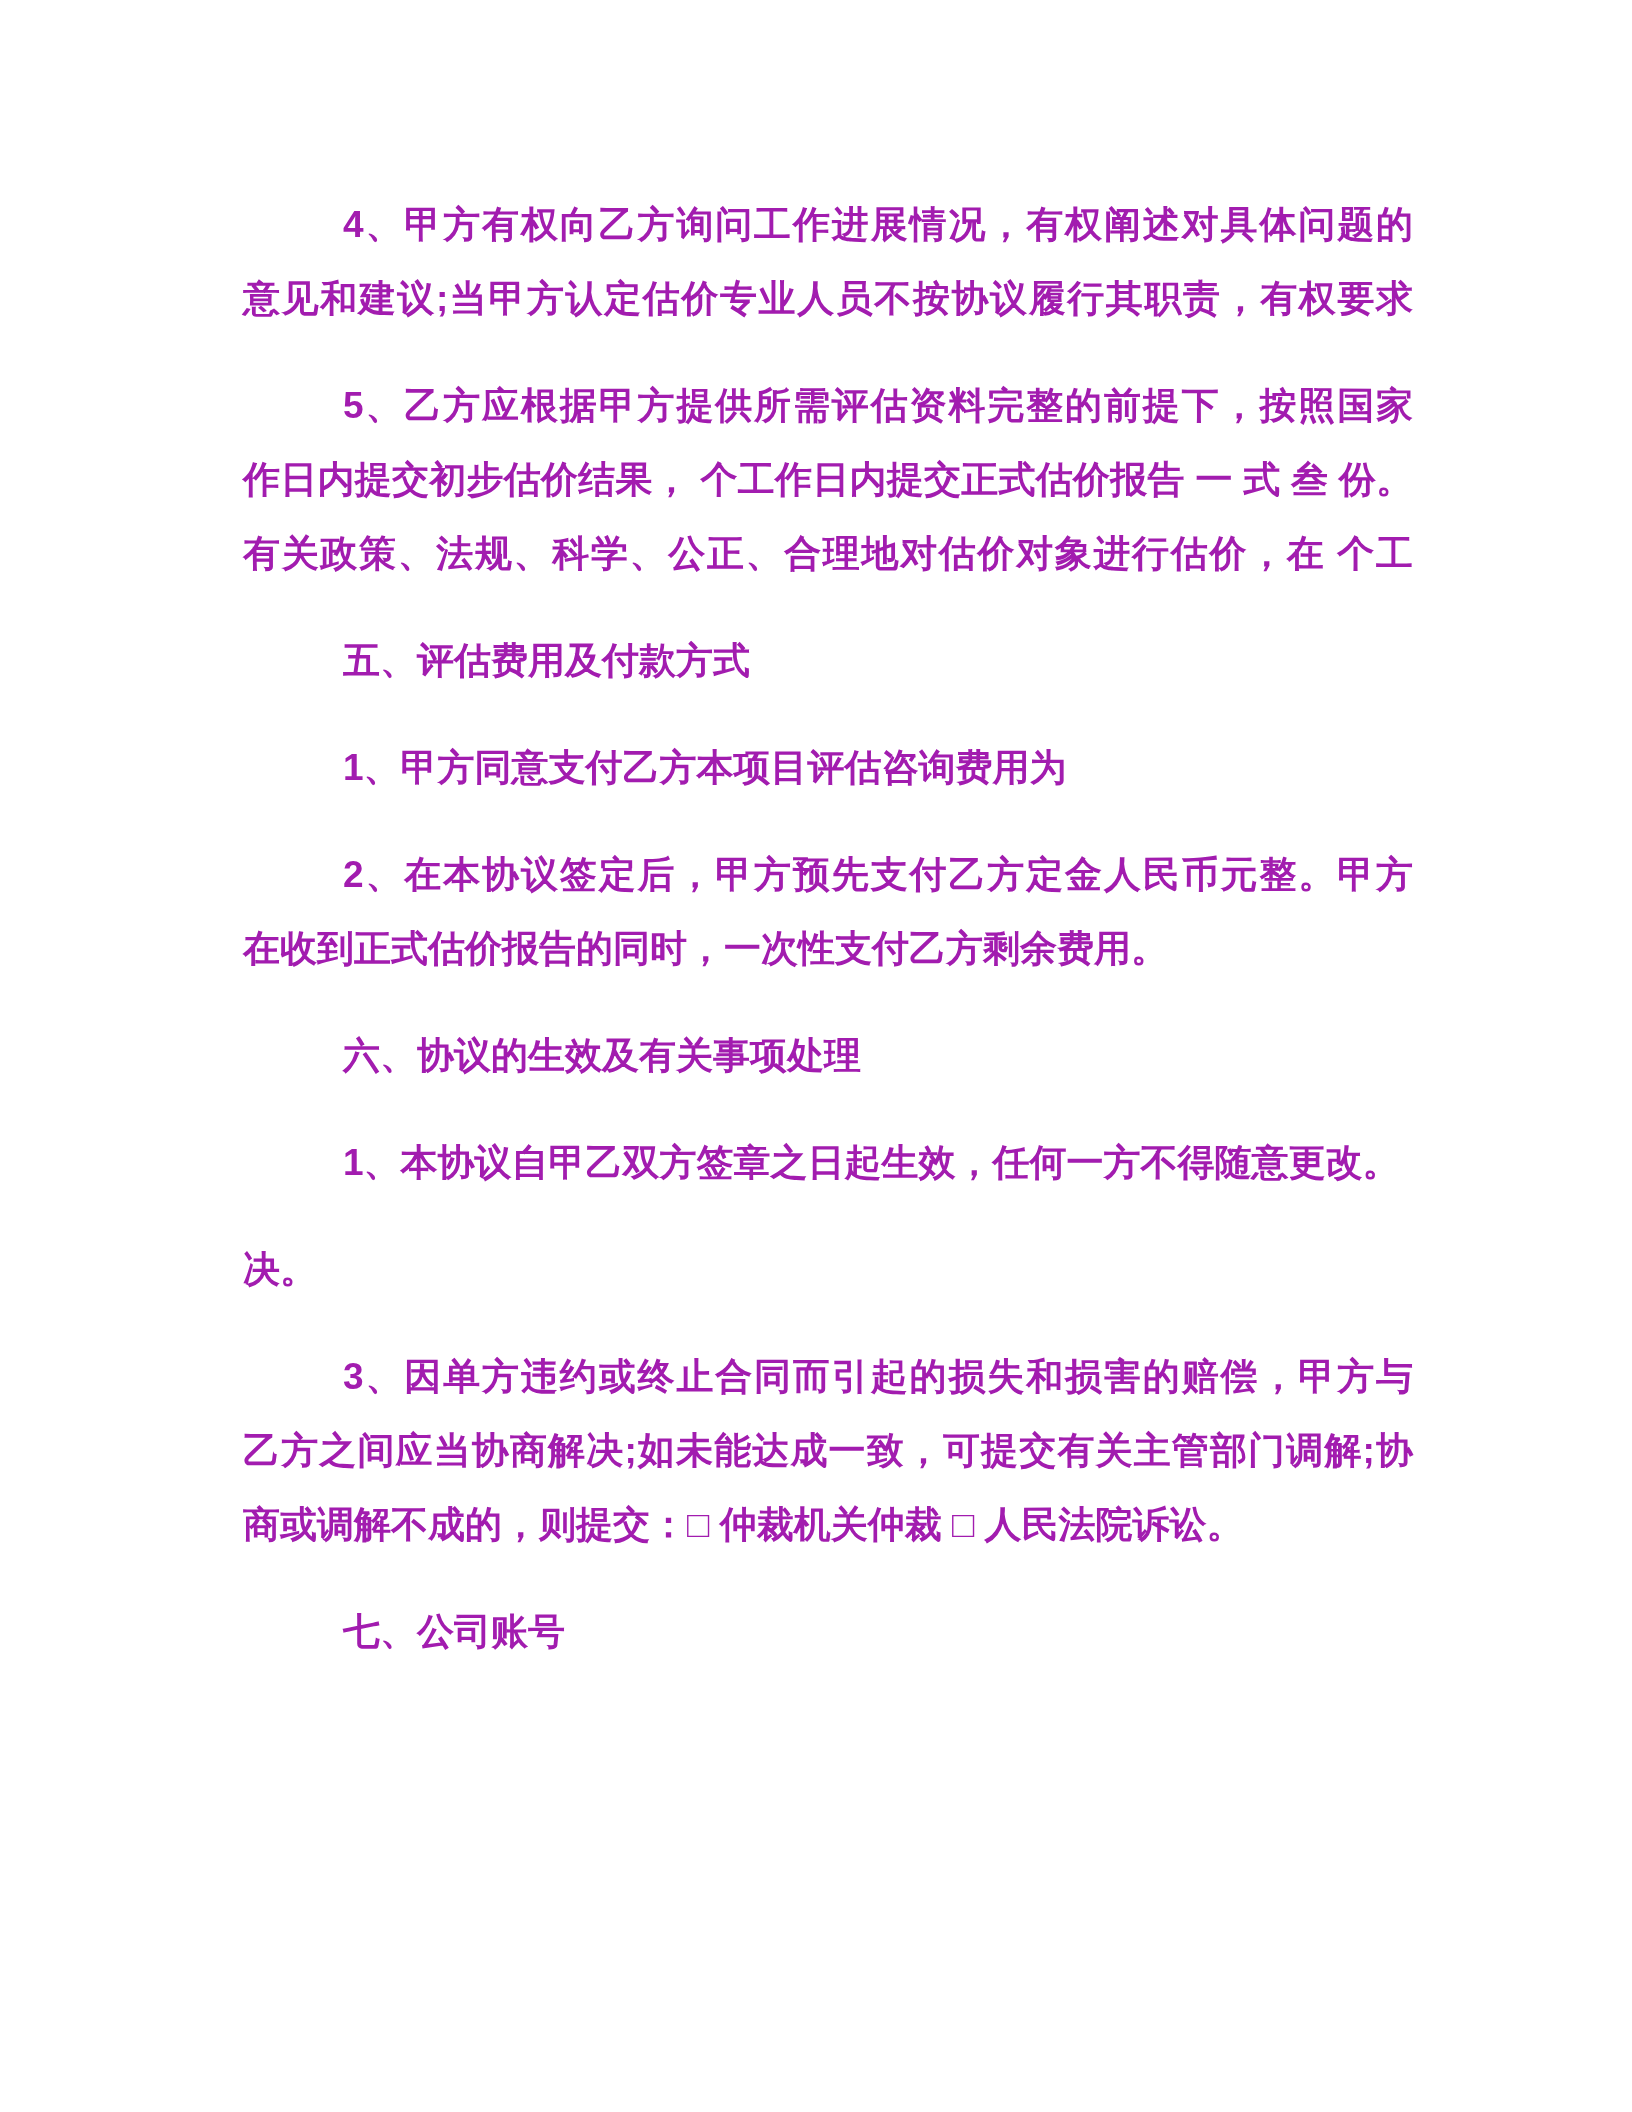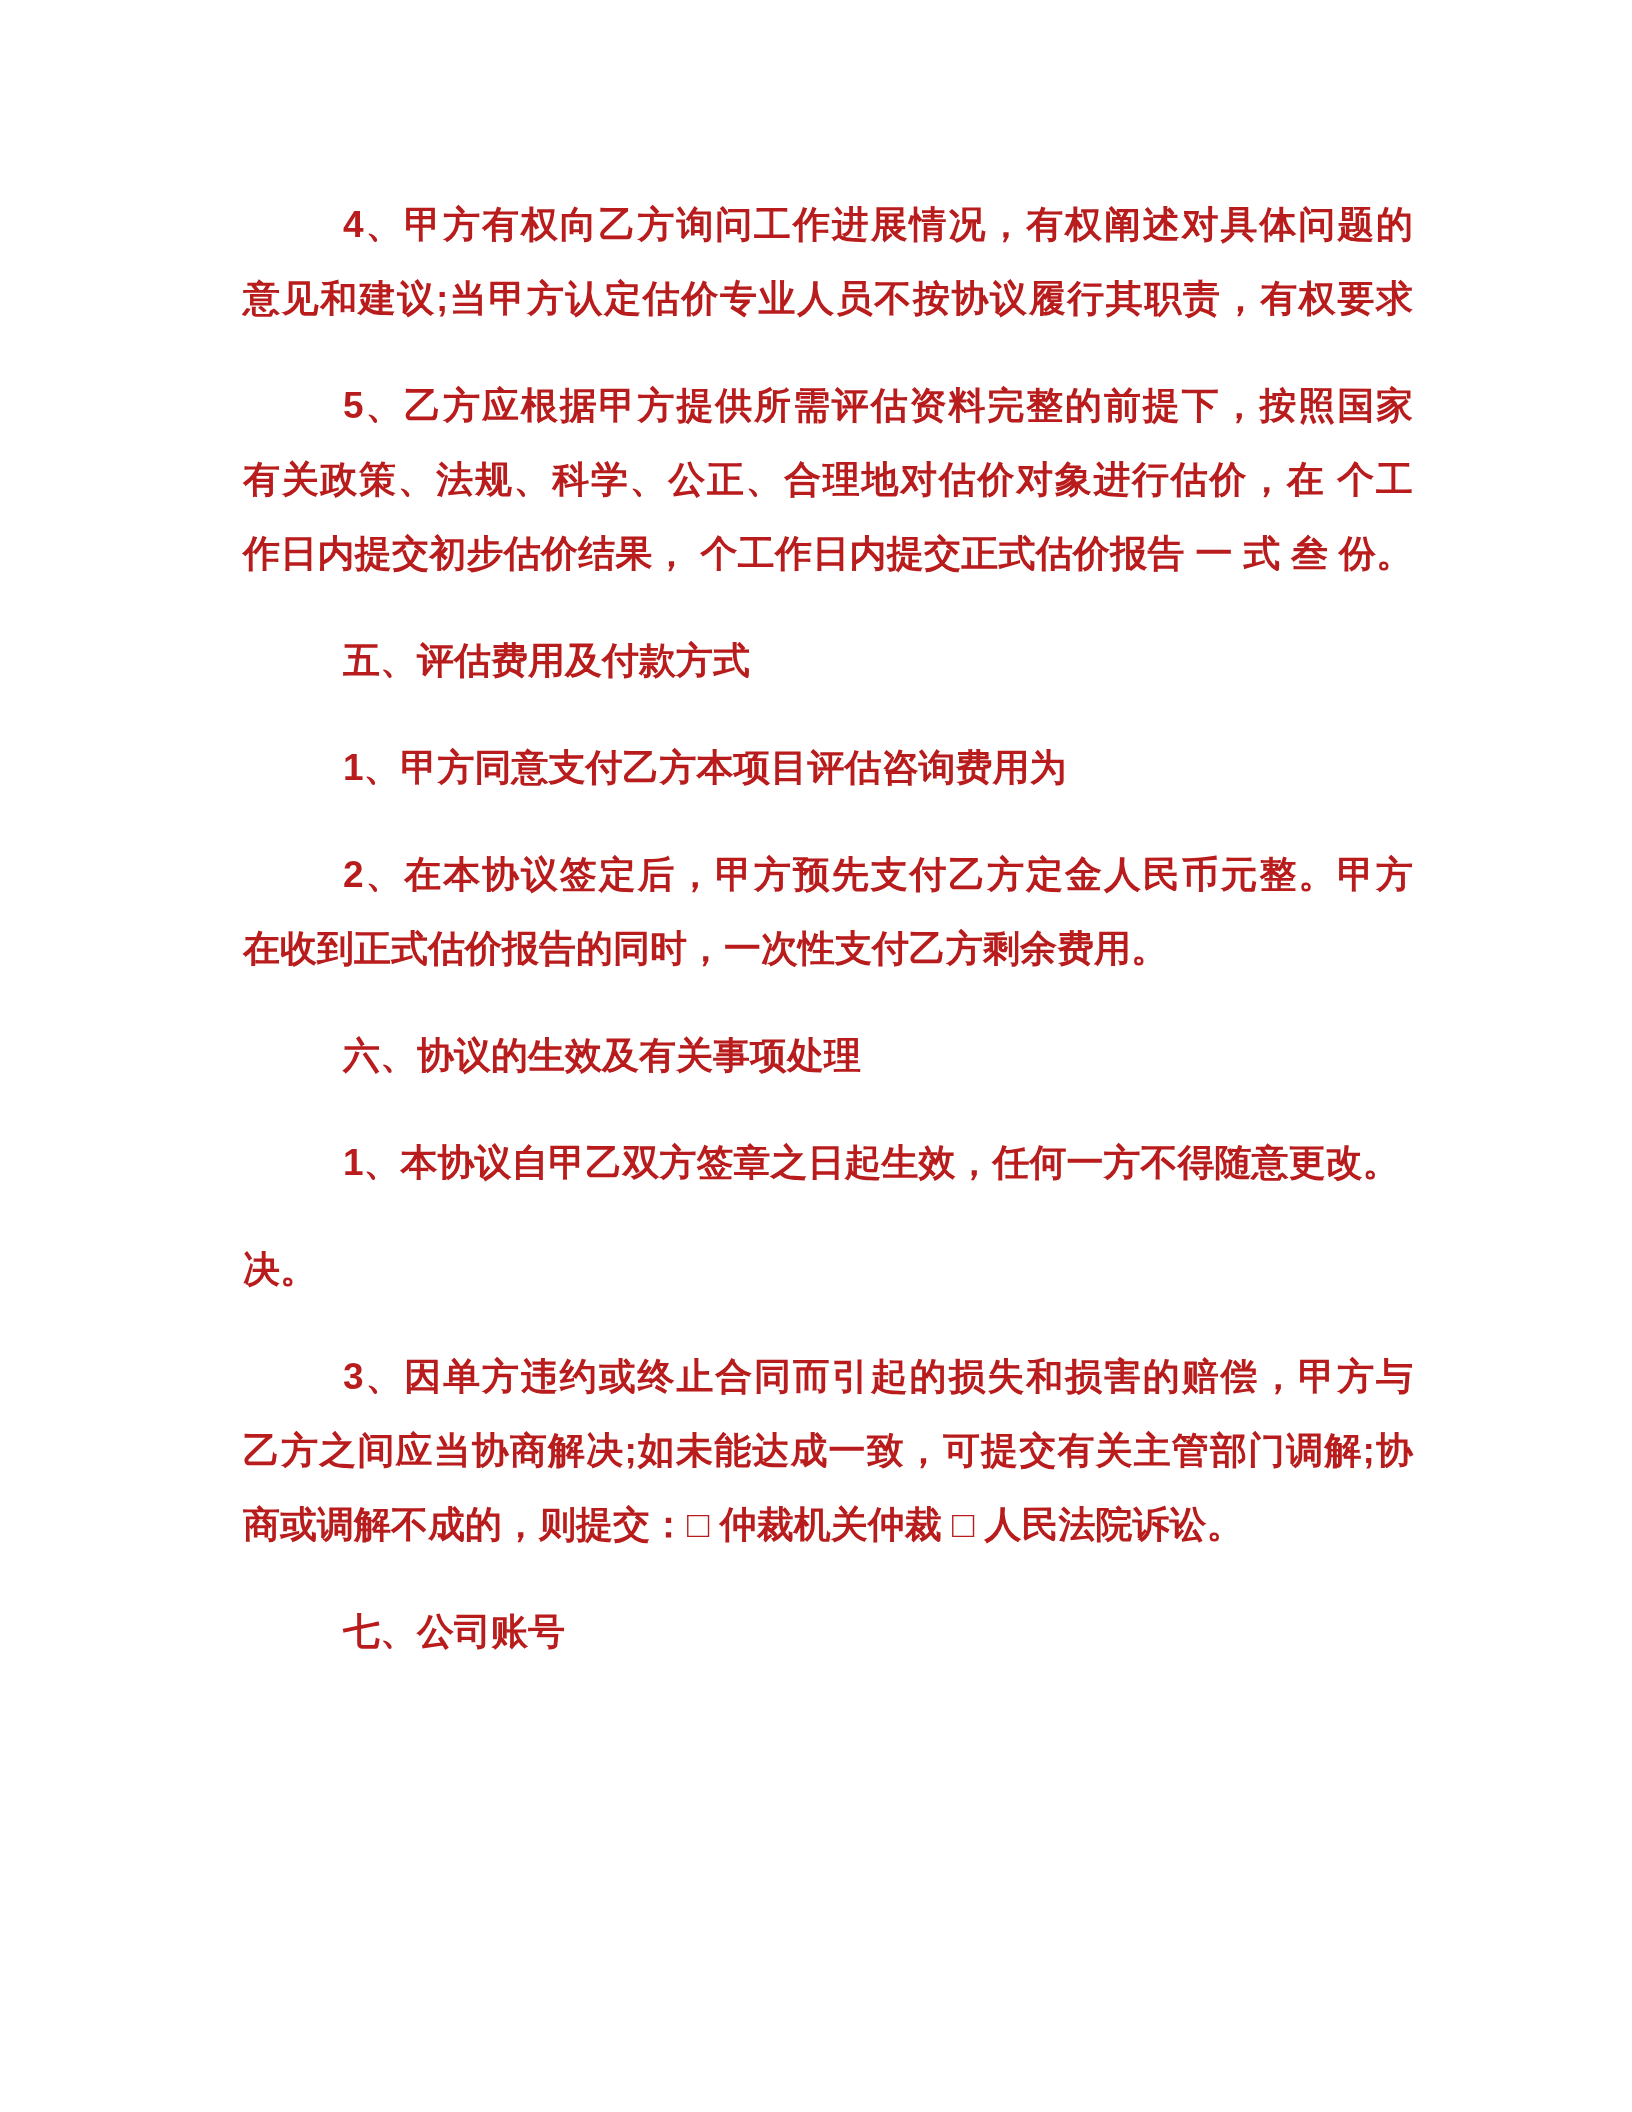--- a/index.html
+++ b/index.html
@@ -11,21 +11,21 @@
     width: 1632px;
     height: 2112px;
     font-family: "Liberation Sans", "DejaVu Sans", sans-serif;
   }
   .page {
     box-sizing: border-box;
     width: 1632px;
     height: 1912px;
     padding: 188px 219px 0 243px;
     background: #ffffff;
-    color: #b91c1c;
+    color: #a21caf;
     overflow: hidden;
   }
   .para {
     margin: 0 0 33px 0;
     font-size: 37px;
     font-weight: 700;
     line-height: 74px;
     text-align: left;
   }
   .line {
@@ -46,22 +46,22 @@
 <body>
 
 <div class="page">
   <div>
       <div class="para">
         <div class="line first justify">4、甲方有权向乙方询问工作进展情况，有权阐述对具体问题的</div>
         <div class="line justify">意见和建议;当甲方认定估价专业人员不按协议履行其职责，有权要求</div>
       </div>
       <div class="para">
         <div class="line first justify">5、乙方应根据甲方提供所需评估资料完整的前提下，按照国家</div>
+        <div class="line justify">作日内提交初步估价结果， 个工作日内提交正式估价报告 一 式 叁 份。</div>
         <div class="line justify">有关政策、法规、科学、公正、合理地对估价对象进行估价，在 个工</div>
-        <div class="line justify">作日内提交初步估价结果， 个工作日内提交正式估价报告 一 式 叁 份。</div>
       </div>
       <div class="para heading">
         <div class="line first">五、评估费用及付款方式</div>
       </div>
       <div class="para">
         <div class="line first">1、甲方同意支付乙方本项目评估咨询费用为</div>
       </div>
       <div class="para">
         <div class="line first justify">2、在本协议签定后，甲方预先支付乙方定金人民币元整。甲方</div>
         <div class="line">在收到正式估价报告的同时，一次性支付乙方剩余费用。</div>

